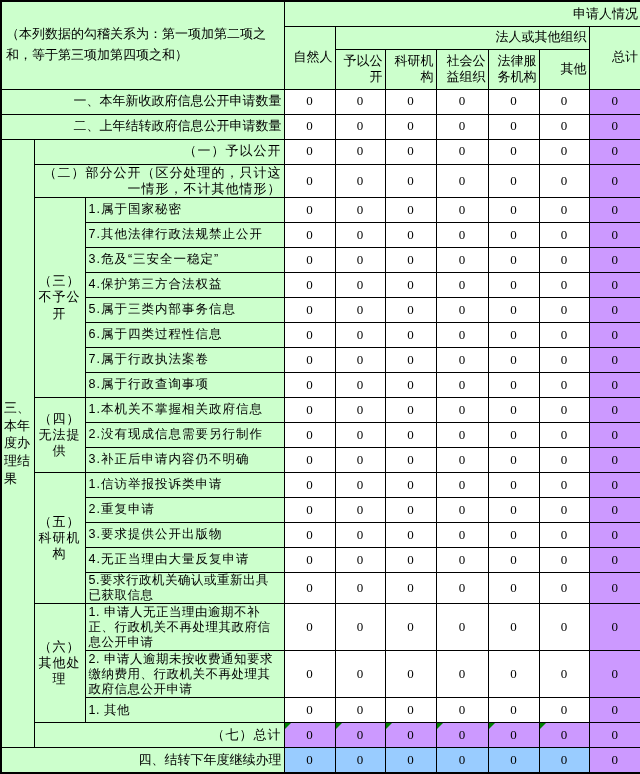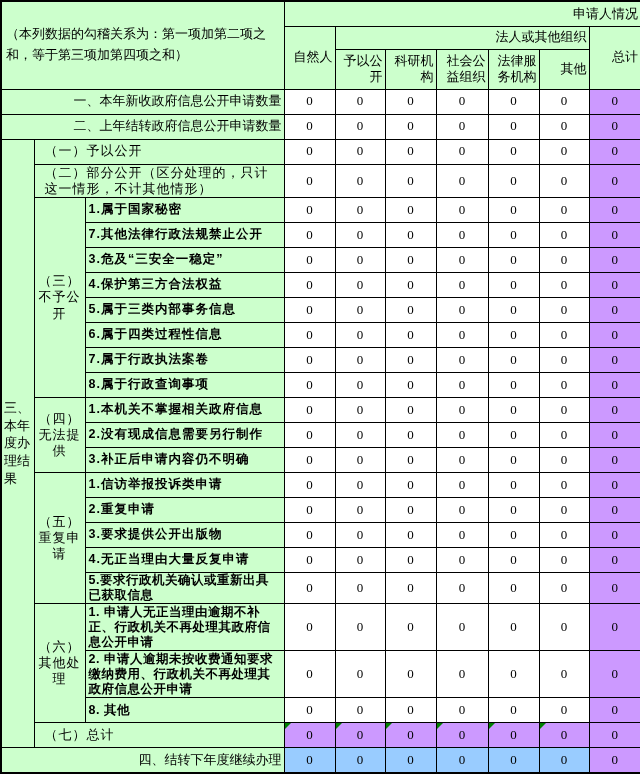--- a/index.html
+++ b/index.html
@@ -9,25 +9,25 @@
   td{border:1px solid #000;background:#ccffcc;color:#000;
      font-family:"Liberation Sans",sans-serif;font-size:13px;
      padding:0 2px;box-sizing:border-box;overflow:hidden;line-height:1.25;}
   td.v{background:#ffffff;text-align:center;
        font-family:"Liberation Serif",serif;font-size:13px;}
   td.pu{background:#cc99ff;}
   td.bl{background:#99ccff;}
   td.note{padding:2px 4px;vertical-align:middle;text-align:left;line-height:1.6;margin-top:28px;}
   td.hdr{text-align:right;vertical-align:middle;}
   td.lbl{text-align:right;padding-left:4px;vertical-align:middle;}
-  td.sec{text-align:left;padding-left:10px;vertical-align:middle;letter-spacing:1px;margin-top:40px;}
+  td.sec{text-align:right;padding-left:4px;vertical-align:middle;letter-spacing:1px;margin-top:40px;}
   td.grp{text-align:center;vertical-align:middle;letter-spacing:1px;padding:0 2px;font-family:Liberation Serif, serif;}
   td.acol{text-align:left;vertical-align:middle;padding:1px 2px;line-height:1.35;}
   td.item{text-align:left;padding-left:3px;vertical-align:middle;
-          letter-spacing:1px;font-size:12.5px;font-weight:bold;}
+          letter-spacing:1px;font-size:12.5px;}
   td.item2{letter-spacing:0.5px;line-height:1.2;}
   td.tri{position:relative;}
   .corner{position:absolute;top:0;left:0;width:0;height:0;
           border-top:6px solid #008000;border-right:6px solid transparent;}
   tr.hA{height:25px;} tr.hB{height:23px;} tr.hC{height:40px;}
   tr.h25{height:25px;} tr.h30{height:30px;} tr.h26{height:26px;} tr.h47{height:47px;}
 </style>
 </head>
 <body>
 
@@ -216,21 +216,21 @@
     <td class="v">0</td>
     <td class="v">0</td>
     <td class="v">0</td>
     <td class="v">0</td>
     <td class="v">0</td>
     <td class="v">0</td>
     <td class="v pu">0</td>
   </tr>
 
   <tr class="h25">
-    <td class="grp" rowspan="5">（五）重复申请</td>
+    <td class="grp" rowspan="5">（五）科研机构</td>
     <td class="item">1.信访举报投诉类申请</td>
     <td class="v">0</td>
     <td class="v">0</td>
     <td class="v">0</td>
     <td class="v">0</td>
     <td class="v">0</td>
     <td class="v">0</td>
     <td class="v pu">0</td>
   </tr>
   <tr class="h25">
@@ -289,21 +289,21 @@
     <td class="item item2">2. 申请人逾期未按收费通知要求缴纳费用、行政机关不再处理其政府信息公开申请</td>
     <td class="v">0</td>
     <td class="v">0</td>
     <td class="v">0</td>
     <td class="v">0</td>
     <td class="v">0</td>
     <td class="v">0</td>
     <td class="v pu">0</td>
   </tr>
   <tr class="h25">
-    <td class="item item2">8. 其他</td>
+    <td class="item item2">1. 其他</td>
     <td class="v">0</td>
     <td class="v">0</td>
     <td class="v">0</td>
     <td class="v">0</td>
     <td class="v">0</td>
     <td class="v">0</td>
     <td class="v pu">0</td>
   </tr>
 
   <tr class="h25">

